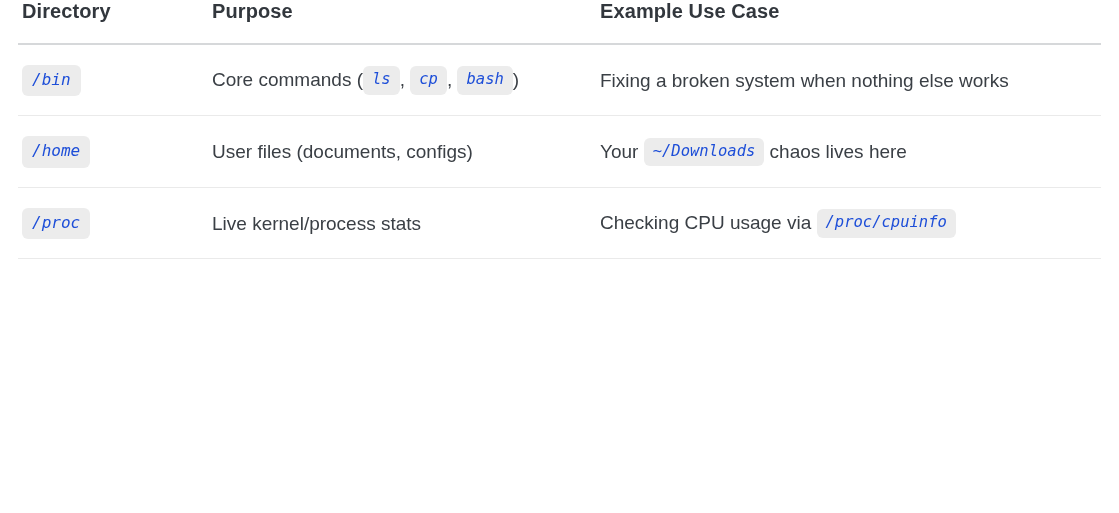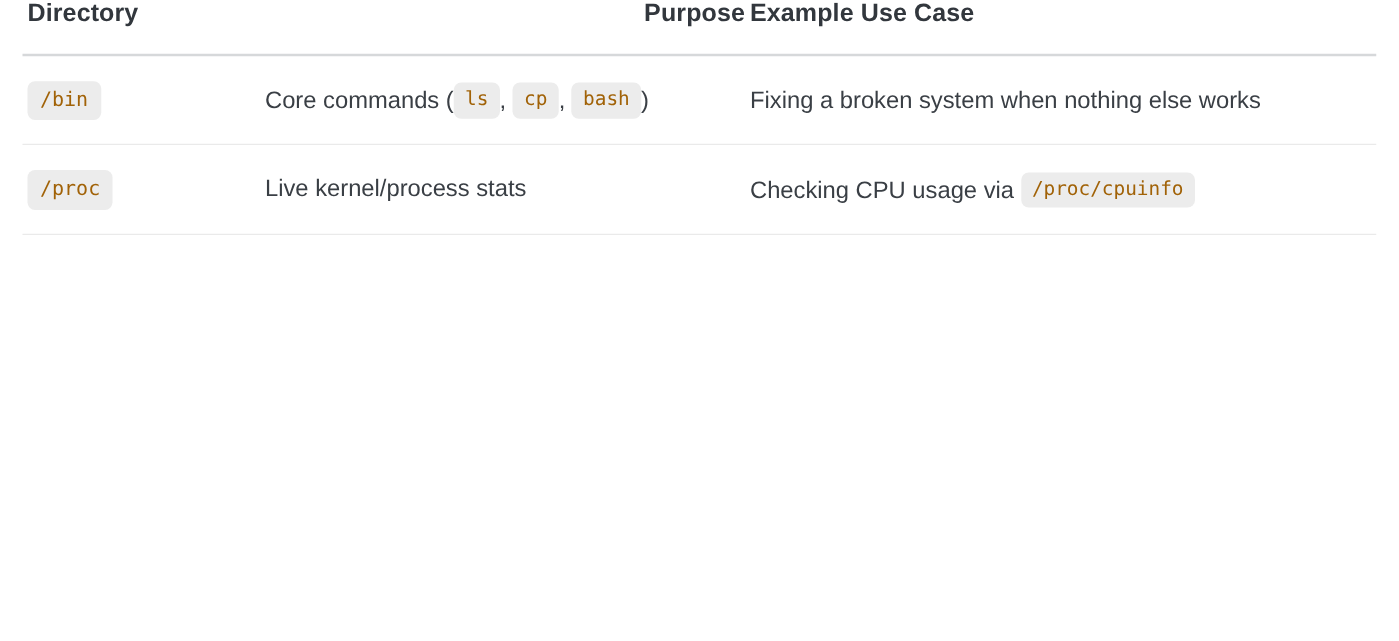--- a/index.html
+++ b/index.html
@@ -34,21 +34,21 @@
   thead th {
     text-align: left;
     font-size: 20px;
     font-weight: bold;
     color: #32373d;
     padding: 0 0 20px 0;
     vertical-align: bottom;
     letter-spacing: 0.1px;
   }
   thead th.th-dir     { padding-left: 4px; }
-  thead th.th-purpose { padding-left: 4px; text-align: right; }
+  thead th.th-purpose { padding-left: 4px; }
   thead th.th-example { padding-left: 4px; }
 
   thead tr {
     border-bottom: 2px solid #d6d8da;
   }
 
   tbody td {
     font-size: 19px;
     color: #3a3f45;
     padding: 20px 0 19px 0;
@@ -61,27 +61,28 @@
     border-bottom: 1px solid #eaeaea;
   }
   tbody td.td-dir     { padding-left: 4px; }
   tbody td.td-purpose { padding-left: 4px; margin-left: 16px; }
   tbody td.td-example { padding-left: 4px; }
 
   code.chip {
     font-family: "DejaVu Sans Mono", monospace;
     font-size: 15.5px;
     background: #ececec;
-    color: #a16207;
+    color: #1d4ed8;
     border-radius: 6px;
     padding: 5px 9px 6px 9px;
     white-space: pre;
     display: inline-block;
     line-height: 1.15;
     vertical-align: 2px;
+    font-style: italic;
   }
   code.chip.dir-chip {
     font-size: 16px;
     padding: 6px 10px 7px 10px;
   }
   .sep {
     color: #3a3f45;
   }
 </style>
 </head>
@@ -101,19 +102,24 @@
         <th class="th-example">Example Use Case</th>
       </tr>
     </thead>
     <tbody>
         <tr>
           <td class="td-dir"><code class="chip dir-chip">/bin</code></td>
           <td class="td-purpose"><span>Core commands (</span><code class="chip">ls</code><span class="sep">,</span> <code class="chip">cp</code><span class="sep">,</span> <code class="chip">bash</code><span>)</span></td>
           <td class="td-example"><span>Fixing a broken system when nothing else works</span></td>
         </tr>
         <tr>
+          <td class="td-dir"><code class="chip dir-chip">/home</code></td>
+          <td class="td-purpose"><span>User files (documents, configs)</span></td>
+          <td class="td-example"><span>Your</span> <code class="chip">~/Downloads</code> <span>chaos lives here</span></td>
+        </tr>
+        <tr>
           <td class="td-dir"><code class="chip dir-chip">/proc</code></td>
           <td class="td-purpose"><span>Live kernel/process stats</span></td>
           <td class="td-example"><span>Checking CPU usage via</span> <code class="chip">/proc/cpuinfo</code></td>
         </tr>
       </tbody>
   </table>
 </div>
 
 </body></html>

